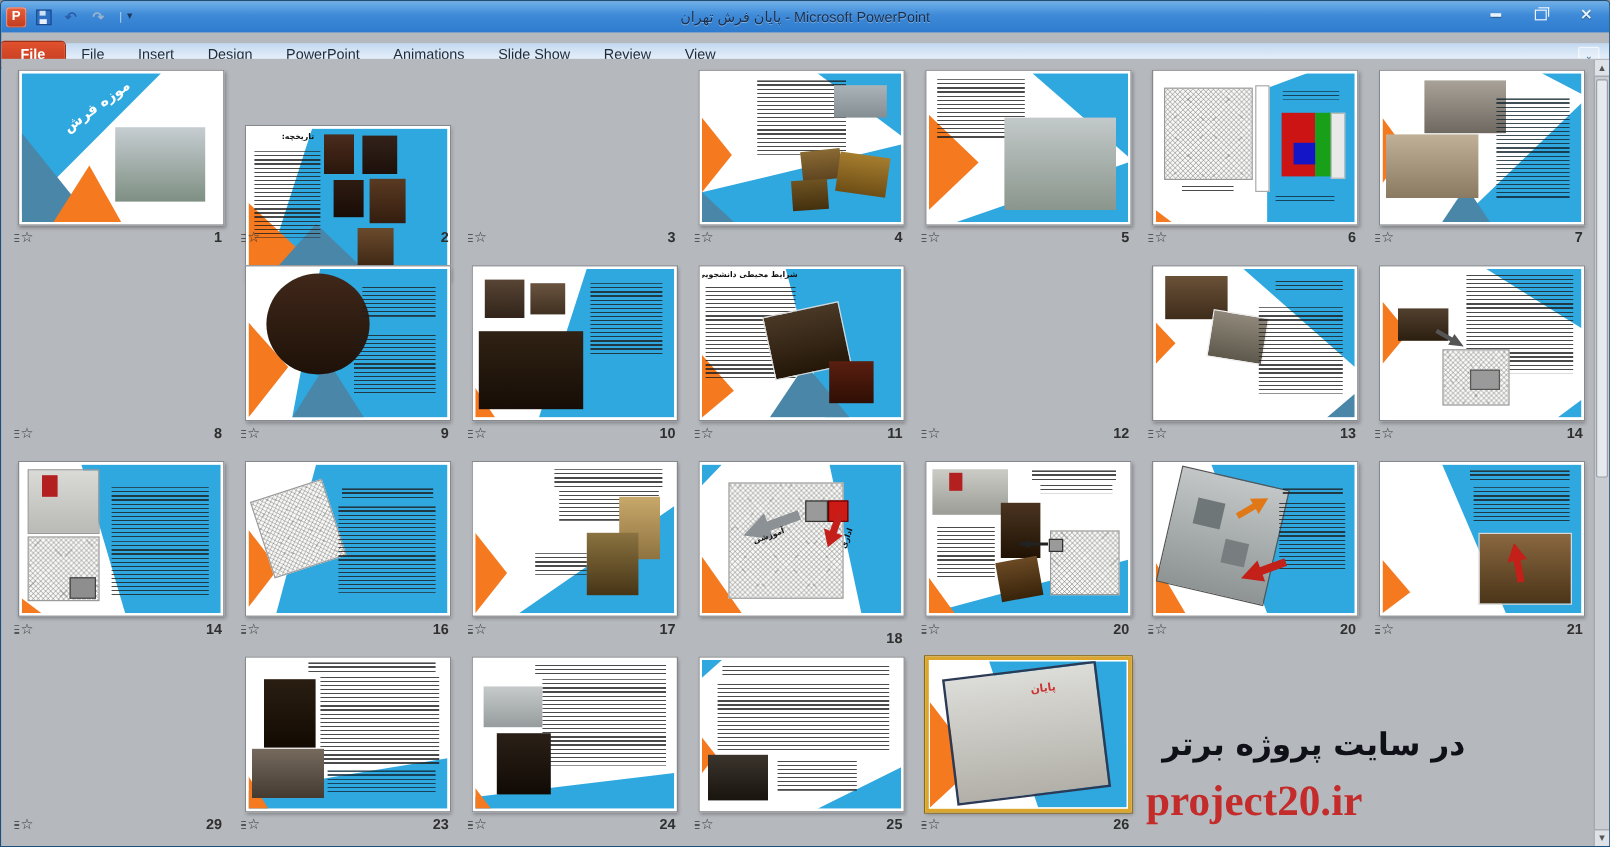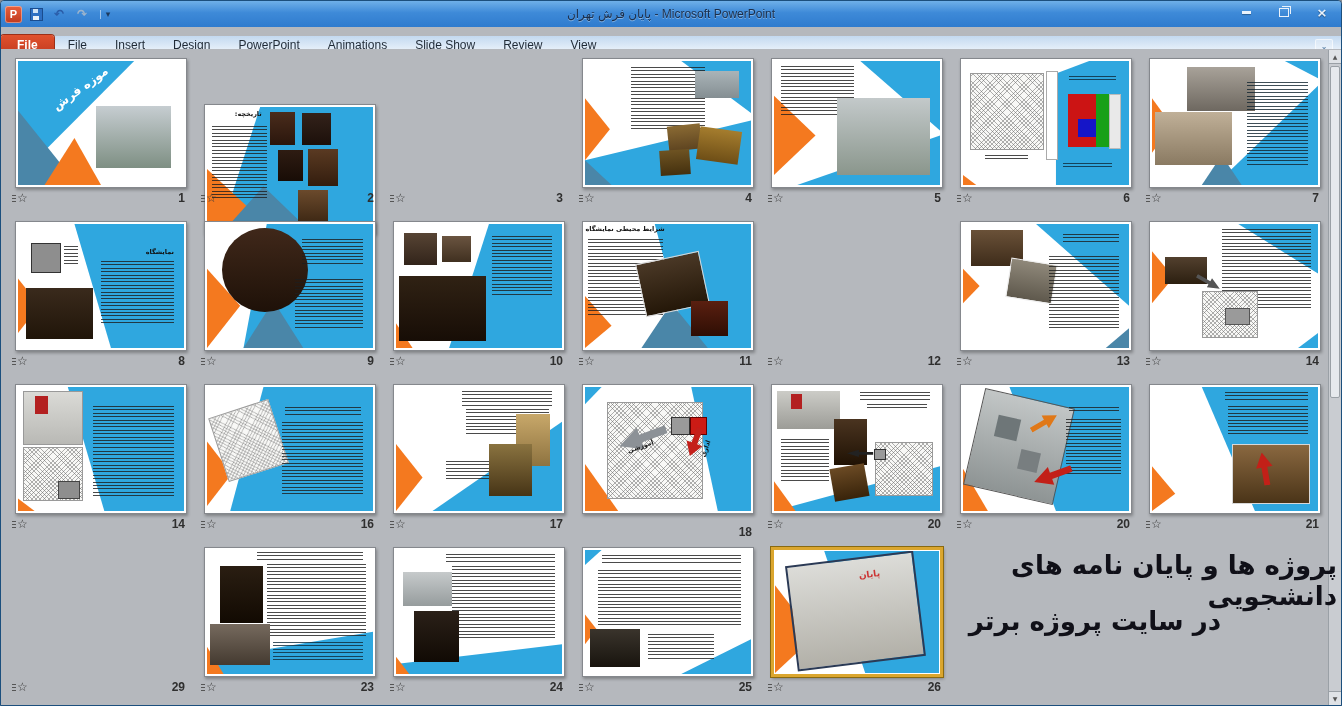--- a/index.html
+++ b/index.html
@@ -217,31 +217,20 @@
           <div style="inset: 0px; clip-path: polygon(0px 30%, 12% 52%, 0px 74%); background: rgb(244, 121, 31);"></div>
           <div style="left: 21%; top: 5%; width: 41%; height: 35%; background: linear-gradient(rgb(168, 162, 153), rgb(110, 104, 96));"></div>
           <div style="left: 2%; top: 41%; width: 46%; height: 43%; background: linear-gradient(rgb(192, 176, 152), rgb(138, 122, 98));"></div>
           <div class="faketext" style="left: 57%; top: 17%; width: 37%; height: 68%; color: rgb(16, 35, 46);"></div>
         </div>
       </div>
       <div class="meta" style="left: 1148px; top: 142px;">
         <span class="star">☆</span>
         <span class="num">7</span>
       </div>
-      <div class="slide" style="left: 14px; top: 172px;">
-        <div class="cv">
-          <div style="inset: 0px; clip-path: polygon(34% 0px, 100% 0px, 100% 100%, 56% 100%); background: rgb(47, 167, 223);"></div>
-          <div style="inset: 0px; clip-path: polygon(0px 44%, 13% 66%, 0px 88%); background: rgb(244, 121, 31);"></div>
-          <div style="left: 8%; top: 15%; width: 17%; height: 23%; background: rgb(142, 142, 142); border: 1px solid rgb(51, 51, 51);"></div>
-          <div class="faketext" style="left: 28%; top: 18%; width: 8%; height: 16%;"></div>
-          <div style="left: 5%; top: 52%; width: 40%; height: 41%; background: linear-gradient(rgb(58, 42, 28), rgb(32, 21, 9));"></div>
-          <div class="mini-title" style="left: 50%; top: 20%; width: 44%; height: 7%;">نمایشگاه</div>
-          <div class="faketext" style="left: 50%; top: 30%; width: 44%; height: 52%;"></div>
-        </div>
-      </div>
       <div class="meta" style="left: 14px; top: 305px;">
         <span class="star">☆</span>
         <span class="num">8</span>
       </div>
       <div class="slide" style="left: 203px; top: 172px;">
         <div class="cv">
           <div style="inset: 0px; clip-path: polygon(36% 0px, 100% 0px, 100% 100%, 22% 100%); background: rgb(47, 167, 223);"></div>
           <div style="inset: 0px; clip-path: polygon(0px 36%, 20% 66%, 0px 100%); background: rgb(244, 121, 31);"></div>
           <div style="inset: 0px; clip-path: polygon(22% 100%, 58% 100%, 40% 62%); background: rgb(74, 134, 168);"></div>
           <div style="left: 9%; top: 3%; width: 52%; height: 68%; background: linear-gradient(rgb(64, 40, 26), rgb(30, 17, 8)); border-radius: 50%;"></div>
@@ -265,21 +254,21 @@
       </div>
       <div class="meta" style="left: 392px; top: 305px;">
         <span class="star">☆</span>
         <span class="num">10</span>
       </div>
       <div class="slide" style="left: 581px; top: 172px;">
         <div class="cv">
           <div style="inset: 0px; clip-path: polygon(42% 0px, 100% 0px, 100% 100%, 62% 100%); background: rgb(47, 167, 223);"></div>
           <div style="inset: 0px; clip-path: polygon(0px 58%, 16% 82%, 0px 100%); background: rgb(244, 121, 31);"></div>
           <div style="inset: 0px; clip-path: polygon(34% 100%, 74% 100%, 52% 64%); background: rgb(74, 134, 168);"></div>
-          <div class="mini-title" style="left: 2%; top: 2%; width: 46%; height: 8%;">شرایط محیطی نمایشگاه</div>
+          <div class="mini-title" style="left: 2%; top: 2%; width: 46%; height: 8%;">شرایط محیطی دانشجویی</div>
           <div class="faketext" style="left: 2%; top: 12%; width: 45%; height: 62%;"></div>
           <div style="left: 33%; top: 27%; width: 38%; height: 42%; background: linear-gradient(rgb(74, 56, 38), rgb(36, 23, 8)); border: 1px solid rgb(216, 216, 216); transform: rotate(-12deg);"></div>
           <div style="left: 64%; top: 62%; width: 22%; height: 28%; background: linear-gradient(rgb(90, 31, 16), rgb(46, 14, 4));"></div>
         </div>
       </div>
       <div class="meta" style="left: 581px; top: 305px;">
         <span class="star">☆</span>
         <span class="num">11</span>
       </div>
       <div class="meta" style="left: 770px; top: 305px;">
@@ -491,17 +480,17 @@
       </div>
     </div>
 
   <div class="scrollbar">
     <div class="sb-arrow sb-up">▲</div>
     <div class="sb-thumb"></div>
     <div class="sb-arrow sb-down">▼</div>
   </div>
 
   <div class="watermark">
-    <div class="wm1">پروژه ها و پایان نامه های دانشجویی</div>
     <div class="wm2">در سایت پروژه برتر</div>
+    <div class="wm3">project20.ir</div>
   </div>
 
 </div>
 
 </body></html>

